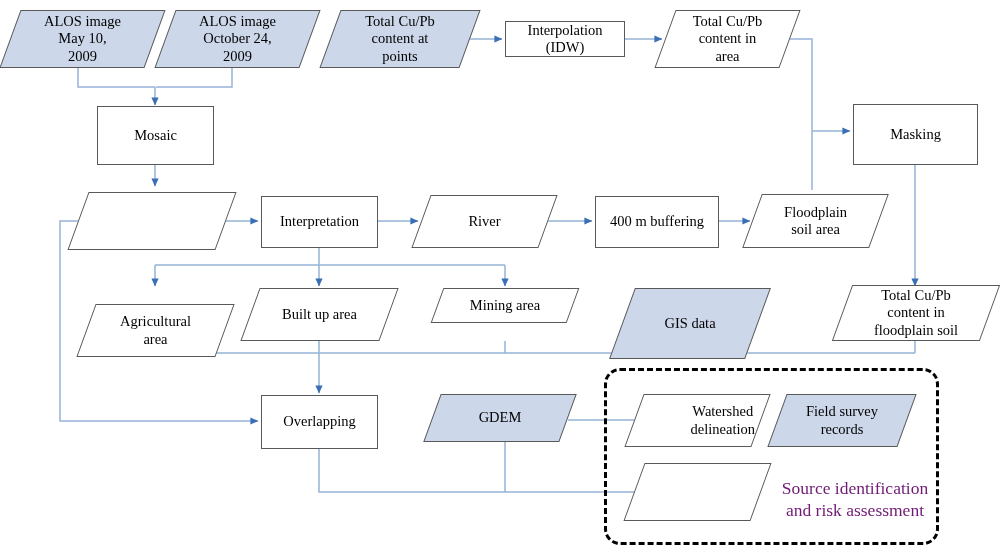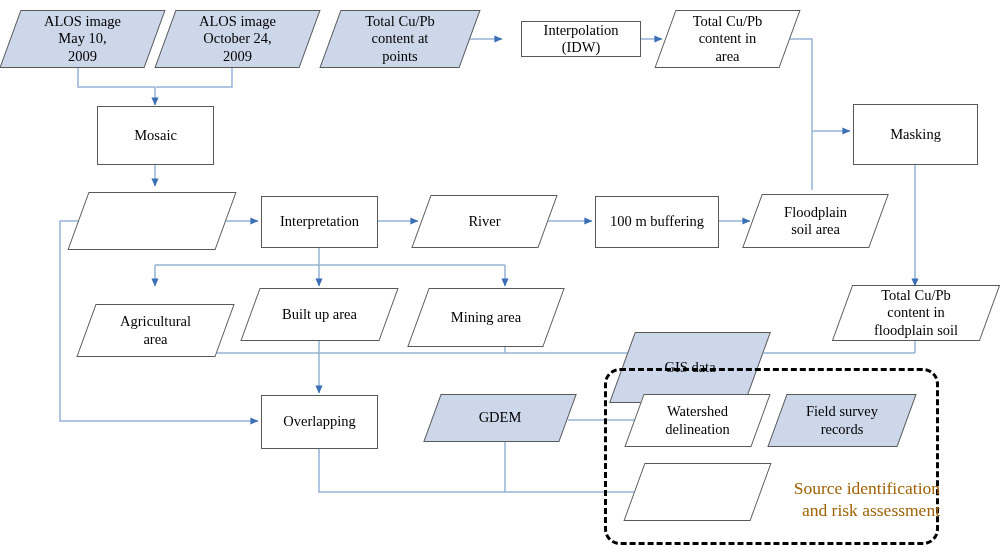--- a/index.html
+++ b/index.html
@@ -9,21 +9,21 @@
   svg#wires{position:absolute;left:0;top:0;width:1000px;height:555px;pointer-events:none;}
   .node{position:absolute;box-sizing:border-box;display:flex;align-items:center;justify-content:center;text-align:center;}
   .rect{border:1.4px solid #595959;background:#ffffff;}
   .para{background:transparent;}
   .para .skew{position:absolute;left:0;top:0;right:0;bottom:0;border:1.4px solid #595959;background:#ffffff;transform:skewX(-20deg);}
   .para.fill .skew{background:#ccd7e9;}
   .lbl{position:relative;z-index:2;line-height:1.18;padding:0 6px;color:#000;}
   .fs14{font-size:14.5px;}
   .fs17{font-size:17.5px;}
   .dashbox{position:absolute;border:3.2px dashed #000;border-radius:16px;box-sizing:border-box;background:transparent;}
-  .freetext{position:absolute;color:#a16207;text-align:right;line-height:1.25;}
+  .freetext{position:absolute;color:#701a75;text-align:center;line-height:1.25;}
 </style>
 </head>
 <body>
 
 <div id="stage">
 
   <svg id="wires" xmlns="http://www.w3.org/2000/svg">
     <defs>
       <marker id="ar" markerWidth="9" markerHeight="9" refX="7.6" refY="4.5" orient="auto" markerUnits="userSpaceOnUse">
         <path d="M0,0.9 L8,4.5 L0,8.1 z" fill="#3a6fb5"></path>
@@ -98,21 +98,21 @@
 
   <div class="node para fill" style="left:330px;top:10px;width:140px;height:58px;">
     <div class="skew"></div>
     <div class="lbl fs14">
       <div>Total Cu/Pb</div>
       <div>content at</div>
       <div>points</div>
     </div>
   </div>
 
-  <div class="node rect" style="left:505px;top:21px;width:120px;height:36px;margin-left:16px;">
+  <div class="node rect" style="left:505px;top:21px;width:120px;height:36px;">
     <div class="lbl fs14">Interpolation (IDW)</div>
   </div>
 
   <div class="node para" style="left:665px;top:10px;width:125px;height:58px;">
     <div class="skew"></div>
     <div class="lbl fs14">
       <div>Total Cu/Pb</div>
       <div>content in</div>
       <div>area</div>
     </div>
@@ -133,21 +133,21 @@
   <div class="node rect" style="left:261px;top:196px;width:117px;height:52px;">
     <div class="lbl fs14">Interpretation</div>
   </div>
 
   <div class="node para" style="left:421px;top:195px;width:127px;height:53px;">
     <div class="skew"></div>
     <div class="lbl fs14">River</div>
   </div>
 
   <div class="node rect" style="left:595px;top:196px;width:124px;height:52px;">
-    <div class="lbl fs14">100 m buffering</div>
+    <div class="lbl fs14">400 m buffering</div>
   </div>
 
   <div class="node para" style="left:752px;top:194px;width:127px;height:54px;">
     <div class="skew"></div>
     <div class="lbl fs14">
       <div>Floodplain</div>
       <div>soil area</div>
     </div>
   </div>
 
@@ -157,26 +157,26 @@
       <div>Agricultural</div>
       <div>area</div>
     </div>
   </div>
 
   <div class="node para" style="left:250px;top:288px;width:139px;height:53px;">
     <div class="skew"></div>
     <div class="lbl fs14">Built up area</div>
   </div>
 
-  <div class="node para" style="left:418px;top:288px;width:136px;height:59px;">
+  <div class="node para" style="left:437px;top:288px;width:136px;height:35px;">
     <div class="skew"></div>
     <div class="lbl fs14">Mining area</div>
   </div>
 
-  <div class="node para fill" style="left:622px;top:288px;width:136px;height:71px;margin-top:44px;">
+  <div class="node para fill" style="left:622px;top:288px;width:136px;height:71px;">
     <div class="skew"></div>
     <div class="lbl fs14">GIS data</div>
   </div>
 
   <div class="node para" style="left:842px;top:285px;width:148px;height:56px;">
     <div class="skew"></div>
     <div class="lbl fs14">
       <div>Total Cu/Pb</div>
       <div>content in</div>
       <div>floodplain soil</div>
@@ -187,21 +187,21 @@
     <div class="lbl fs14">Overlapping</div>
   </div>
 
   <div class="node para fill" style="left:432px;top:394px;width:136px;height:48px;">
     <div class="skew"></div>
     <div class="lbl fs14">GDEM</div>
   </div>
 
   <div class="dashbox" style="left:604px;top:368px;width:335px;height:177px;"></div>
 
-  <div class="node para" style="left:634px;top:394px;width:127px;height:53px;">
+  <div class="node para" style="left:634px;top:394px;width:127px;height:53px;justify-content:flex-end;">
     <div class="skew"></div>
     <div class="lbl fs14">
       <div>Watershed</div>
       <div>delineation</div>
     </div>
   </div>
 
   <div class="node para fill" style="left:777px;top:394px;width:130px;height:53px;">
     <div class="skew"></div>
     <div class="lbl fs14">

